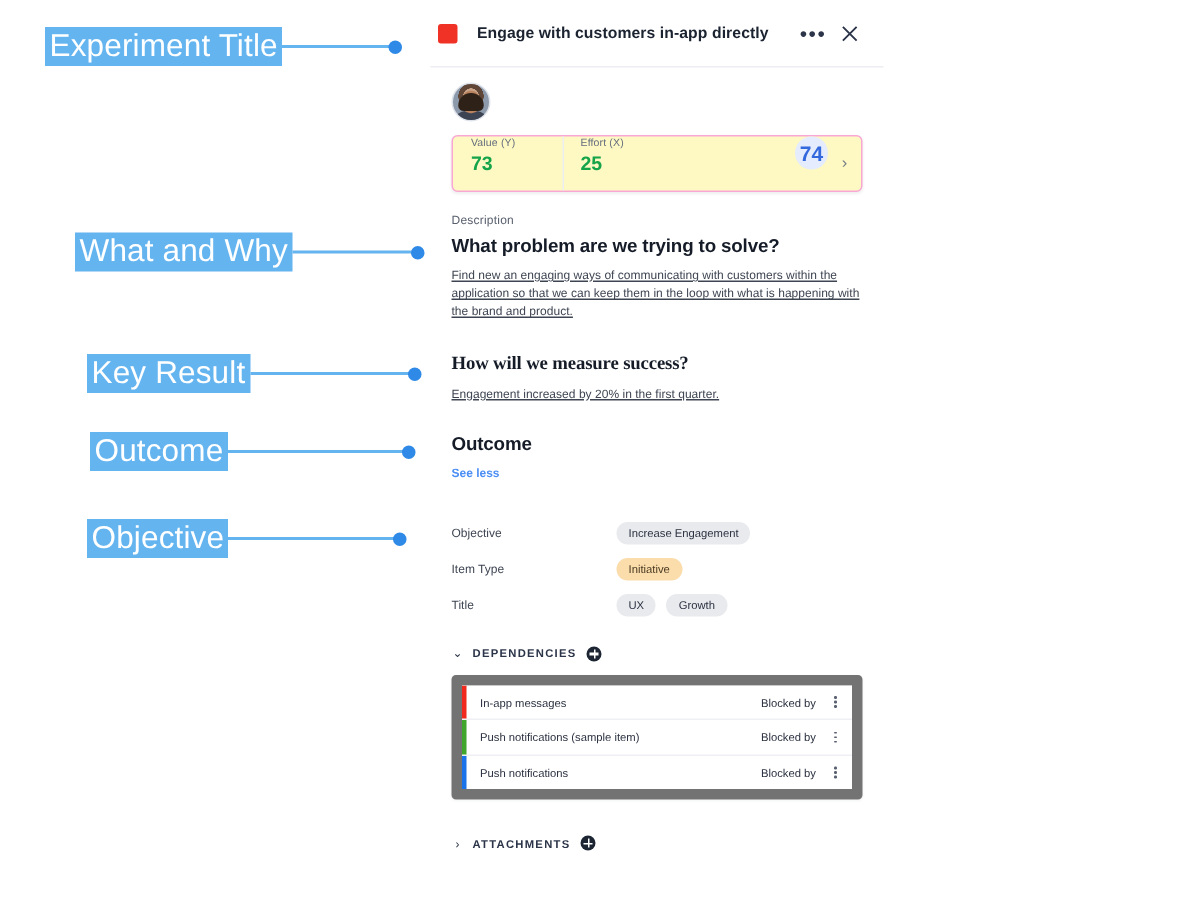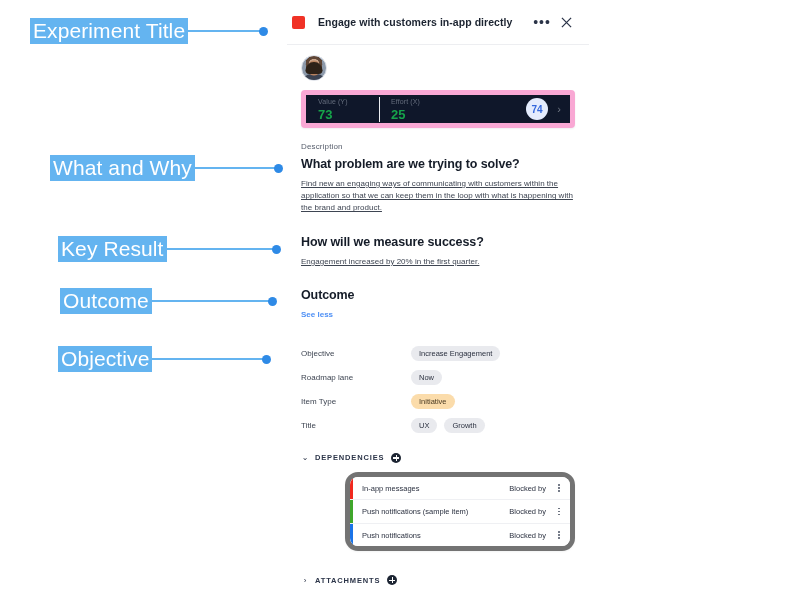--- a/index.html
+++ b/index.html
@@ -66,52 +66,52 @@
     position:absolute;left:50%;top:24%;transform:translateX(-50%);
     width:17px;height:12px;border-radius:9px 9px 4px 4px;background:#2e2218;
   }
   .avatar .body{
     position:absolute;left:50%;bottom:-3px;transform:translateX(-50%);
     width:24px;height:9px;border-radius:12px 12px 0 0;background:#3c4352;
   }
 
   .score-card{
     margin-top:9px;height:38px;
-    border:5px solid #f9a8d4;border-radius:4px;
+    border:1px solid #f9a8d4;border-radius:4px;
     box-shadow:0 1px 2px rgba(22,30,45,.07);
-    display:flex;align-items:center;background:#0f172a;
+    display:flex;background:#fef9c3;
     box-sizing:border-box;
   }
   .score-cell{padding:0 0 0 12px;min-width:52px;}
   .score-cell + .score-cell{border-left:1px solid #eceef2;padding-left:11px;margin-left:9px;}
   .score-label{font-size:7px;color:#646c7c;line-height:9px;letter-spacing:.1px;}
   .score-value{font-size:13px;color:#16a44a;font-weight:700;line-height:15px;margin-top:1px;}
   .score-spacer{flex:1 1 auto;}
   .score-badge{
     width:22px;height:22px;border-radius:50%;background:#e4ecfd;
-    color:#3468dd;font-size:10px;font-weight:700;
+    color:#3468dd;font-size:14px;font-weight:700;
     display:flex;align-items:center;justify-content:center;flex:0 0 auto;
   }
   .score-chevron{
     width:22px;display:flex;align-items:center;justify-content:center;
     color:#717985;font-size:11px;flex:0 0 auto;
   }
 
   .section-eyebrow{
     font-size:8px;color:#59606e;margin-top:14px;letter-spacing:.15px;
   }
   .q-heading{
     font-size:12.5px;font-weight:700;color:#151c28;
     margin-top:6px;letter-spacing:-.1px;
   }
   .body-text{
     font-size:8px;color:#3e4552;line-height:12.2px;margin-top:7px;
     max-width:272px;letter-spacing:.02px;text-decoration:underline;
   }
-  .q-heading.tight{margin-top:20px;}
+  .q-heading.tight{margin-top:20px;font-family:Liberation Serif, serif;}
   .outcome-heading{font-size:12.5px;font-weight:700;color:#151c28;margin-top:20px;letter-spacing:-.1px;}
   .see-less{font-size:8px;color:#4d8ff5;font-weight:700;margin-top:8px;display:inline-block;cursor:pointer;}
 
   .meta-list{margin-top:21px;}
   .meta-row{display:flex;align-items:center;height:24px;}
   .meta-key{font-size:8px;color:#3e4552;width:110px;flex:0 0 auto;letter-spacing:.02px;}
   .chips{display:flex;align-items:center;gap:7px;}
   .chip{
     font-size:7.5px;color:#2b3140;background:#e9eaee;
     border-radius:9px;padding:3px 8px;white-space:nowrap;line-height:9px;
@@ -127,22 +127,22 @@
     width:10px;height:10px;border-radius:50%;background:#1d2533;
     position:relative;flex:0 0 auto;margin-left:1px;
   }
   .plus-icon:before,.plus-icon:after{
     content:"";position:absolute;background:#fff;
   }
   .plus-icon:before{left:2px;right:2px;top:4.5px;height:1.2px;}
   .plus-icon:after{top:2px;bottom:2px;left:4.4px;width:1.2px;}
 
   .dep-table{
-    margin-top:9px;border:5px solid #737373;border-radius:13px;
-    overflow:hidden;box-shadow:0 1px 2px rgba(22,30,45,.05);margin-left:44px;
+    margin-top:9px;border:7px solid #737373;border-radius:3px;
+    overflow:hidden;box-shadow:0 1px 2px rgba(22,30,45,.05);
   }
   .dep-row{
     display:flex;align-items:center;height:22.5px;
     border-bottom:1px solid #eff0f3;position:relative;background:#fff;
   }
   .dep-row:last-child{border-bottom:none;}
   .dep-bar{width:3px;align-self:stretch;flex:0 0 auto;}
   .dep-name{
     font-size:7.5px;color:#2b3140;padding-left:9px;flex:1 1 auto;
     white-space:nowrap;overflow:hidden;
@@ -236,26 +236,20 @@
     <span class="see-less">See less</span>
 
     <div class="meta-list">
       <div class="meta-row">
         <span class="meta-key">Objective</span>
         <span class="chips">
           <span class="chip">Increase Engagement</span>
         </span>
       </div>
       <div class="meta-row">
-        <span class="meta-key">Roadmap lane</span>
-        <span class="chips">
-          <span class="chip">Now</span>
-        </span>
-      </div>
-      <div class="meta-row">
         <span class="meta-key">Item Type</span>
         <span class="chips">
           <span class="chip accent">Initiative</span>
         </span>
       </div>
       <div class="meta-row">
         <span class="meta-key">Title</span>
         <span class="chips">
           <span class="chip">UX</span>
           <span class="chip">Growth</span>

